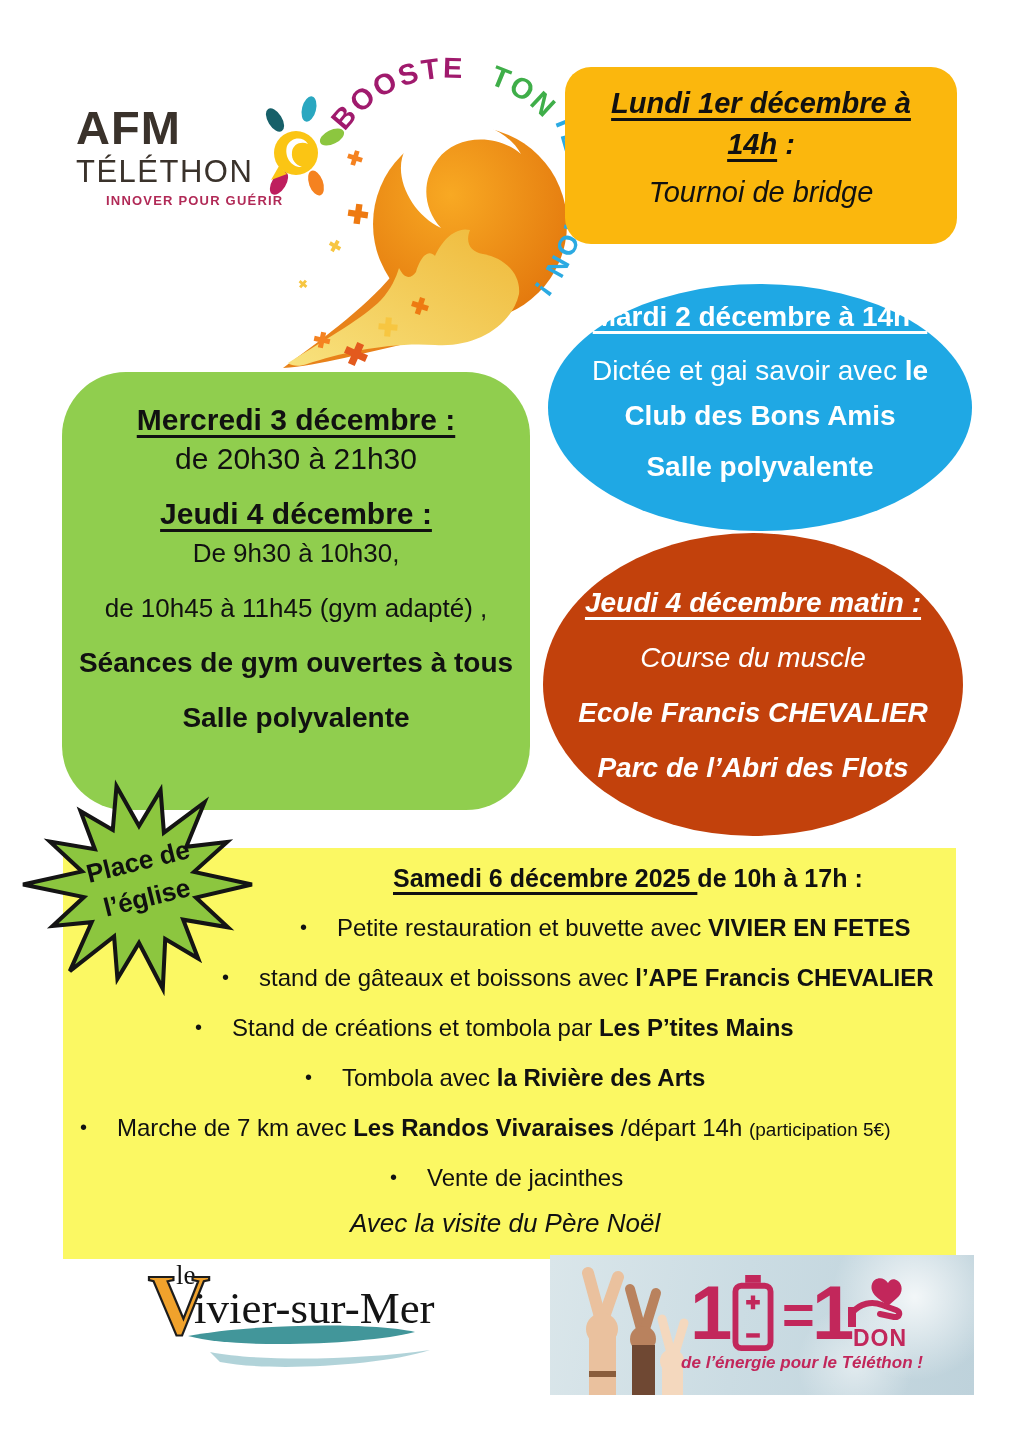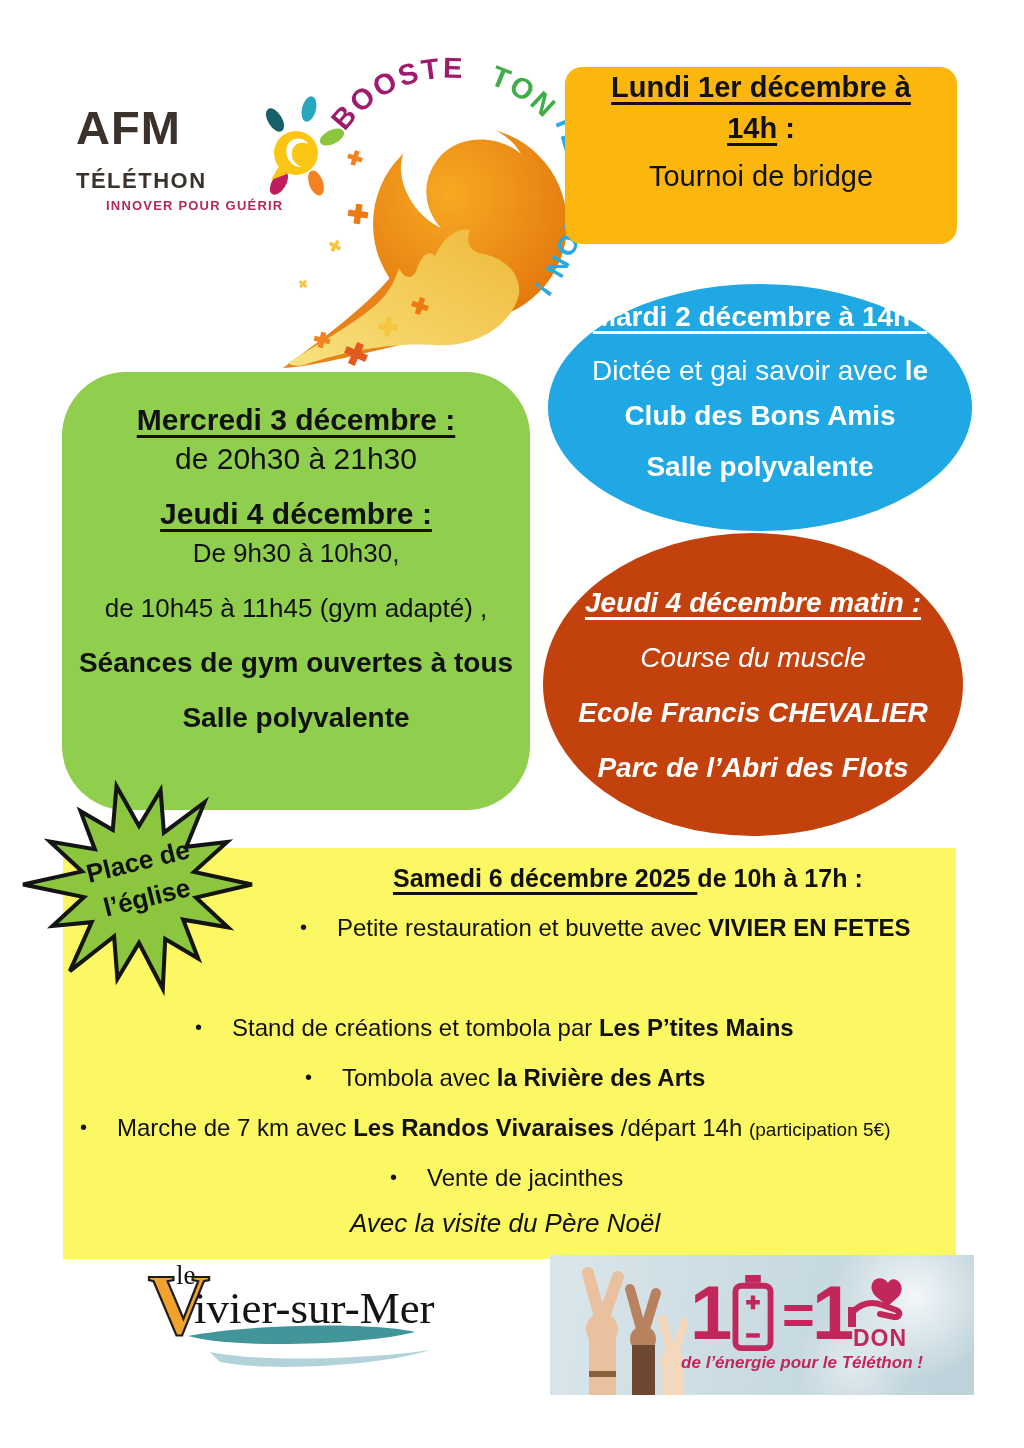--- a/index.html
+++ b/index.html
@@ -5,30 +5,30 @@
   html,body{margin:0;padding:0;background:#e8e8e8;}
   .page{position:relative;width:1024px;height:1448px;background:#ffffff;overflow:hidden;
         font-family:"Liberation Sans",sans-serif;color:#111;}
   .abs{position:absolute;}
   .b{font-weight:bold;}
   .u{text-decoration:underline;text-underline-offset:5px;text-decoration-thickness:2.5px;}
 
   
   .afm{left:76px;top:104px;width:280px;line-height:1;}
   .afm-main{font-size:47px;font-weight:800;color:#3a322b;letter-spacing:1px;}
-  .afm-sub{font-size:22px;font-weight:700;color:#3a322b;letter-spacing:1.5px;margin-top:19px;}
+  .afm-sub{font-size:31px;font-weight:400;color:#3a322b;letter-spacing:1.5px;margin-top:5px;}
   .afm-tag{font-size:13px;font-weight:700;color:#b12a57;letter-spacing:1.2px;margin-top:7px;margin-left:30px;}
 
   
   .flame{left:263px;top:56px;width:322px;height:340px;}
 
   
   .shape{position:absolute;text-align:center;}
-  .monday{left:565px;top:67px;width:392px;height:177px;background:#fbb70d;border-radius:17px;
-          box-sizing:border-box;}
+  .monday{left:565px;top:67px;width:392px;height:177px;background:#fbb70d;border-radius:26px;
+          padding-top:16px;box-sizing:border-box;font-style:italic;}
   .monday .t{font-size:29px;font-weight:bold;line-height:41px;}
   .monday .body{font-size:29px;margin-top:11px;}
 
   .tuesday{left:548px;top:284px;width:424px;height:247px;background:#1fa8e4;border-radius:50%;
            color:#fff;padding-top:17px;box-sizing:border-box;}
   .tuesday .t{font-size:28px;font-weight:bold;}
   .tuesday .body{font-size:28px;line-height:45px;margin-top:15px;}
   .tuesday .salle{font-size:28px;font-weight:bold;margin-top:13px;}
 
   .wednesday{left:62px;top:372px;width:468px;height:438px;background:#90ce4e;border-radius:64px;
@@ -174,20 +174,23 @@
     <div class="l t">Ecole Francis CHEVALIER</div>
     <div class="l t">Parc de l’Abri des Flots</div>
   </div>
 
   <div class="shape saturday">
     <div class="sat-line sat-title" style="left:330px;top:16px;">
       <span class="u">Samedi 6 décembre 2025 </span><span> de 10h à 17h :</span>
     </div>
     <div class="sat-line" style="left:237px;top:66px;">
       <span class="bullet">•</span><span>Petite restauration et buvette avec </span><span class="b">VIVIER EN FETES</span>
+    </div>
+    <div class="sat-line" style="left:159px;top:116px;">
+      <span class="bullet">•</span><span>stand de gâteaux et boissons avec </span><span class="b">l’APE Francis CHEVALIER</span>
     </div>
     <div class="sat-line" style="left:132px;top:166px;">
       <span class="bullet">•</span><span>Stand de créations et tombola par </span><span class="b">Les P’tites Mains</span>
     </div>
     <div class="sat-line" style="left:242px;top:216px;">
       <span class="bullet">•</span><span>Tombola avec </span><span class="b">la Rivière des Arts</span>
     </div>
     <div class="sat-line" style="left:17px;top:266px;">
       <span class="bullet">•</span><span>Marche de 7 km avec </span><span class="b">Les Randos Vivaraises</span><span> /départ 14h </span><span class="sat-small">(participation 5€)</span>
     </div>

